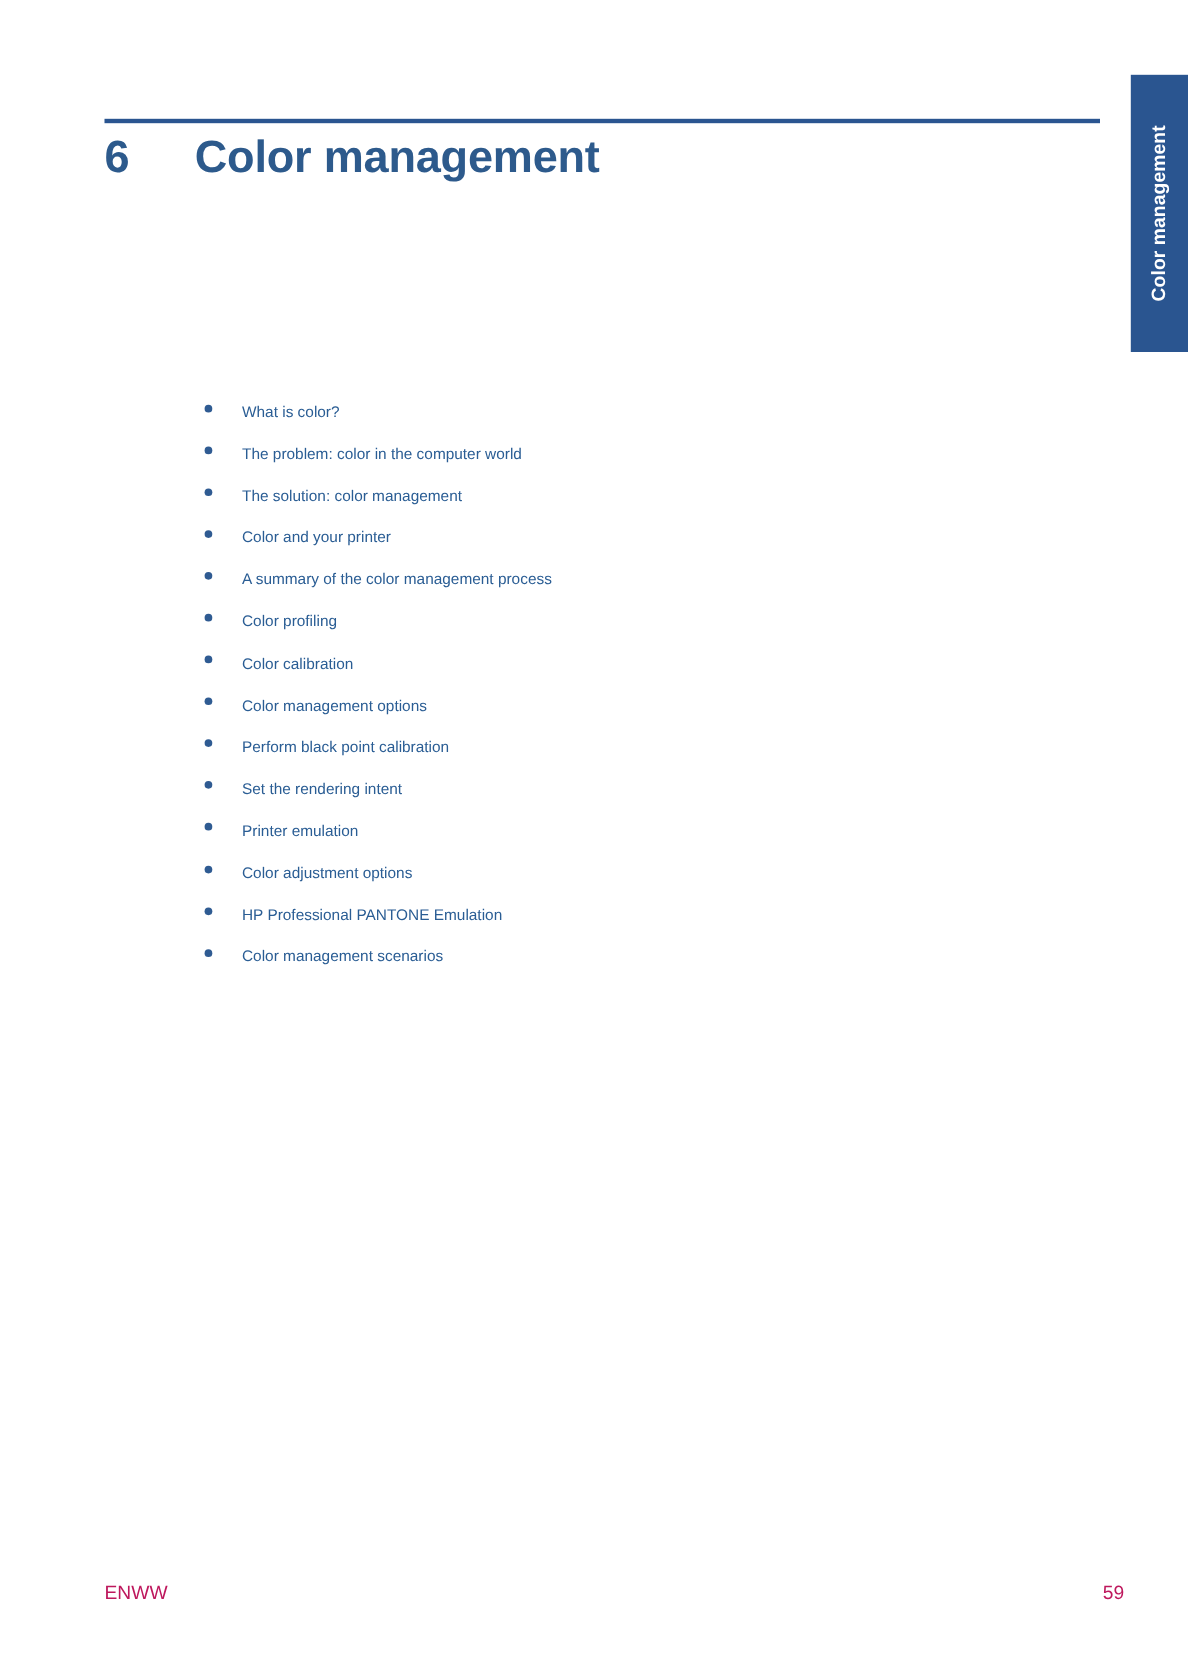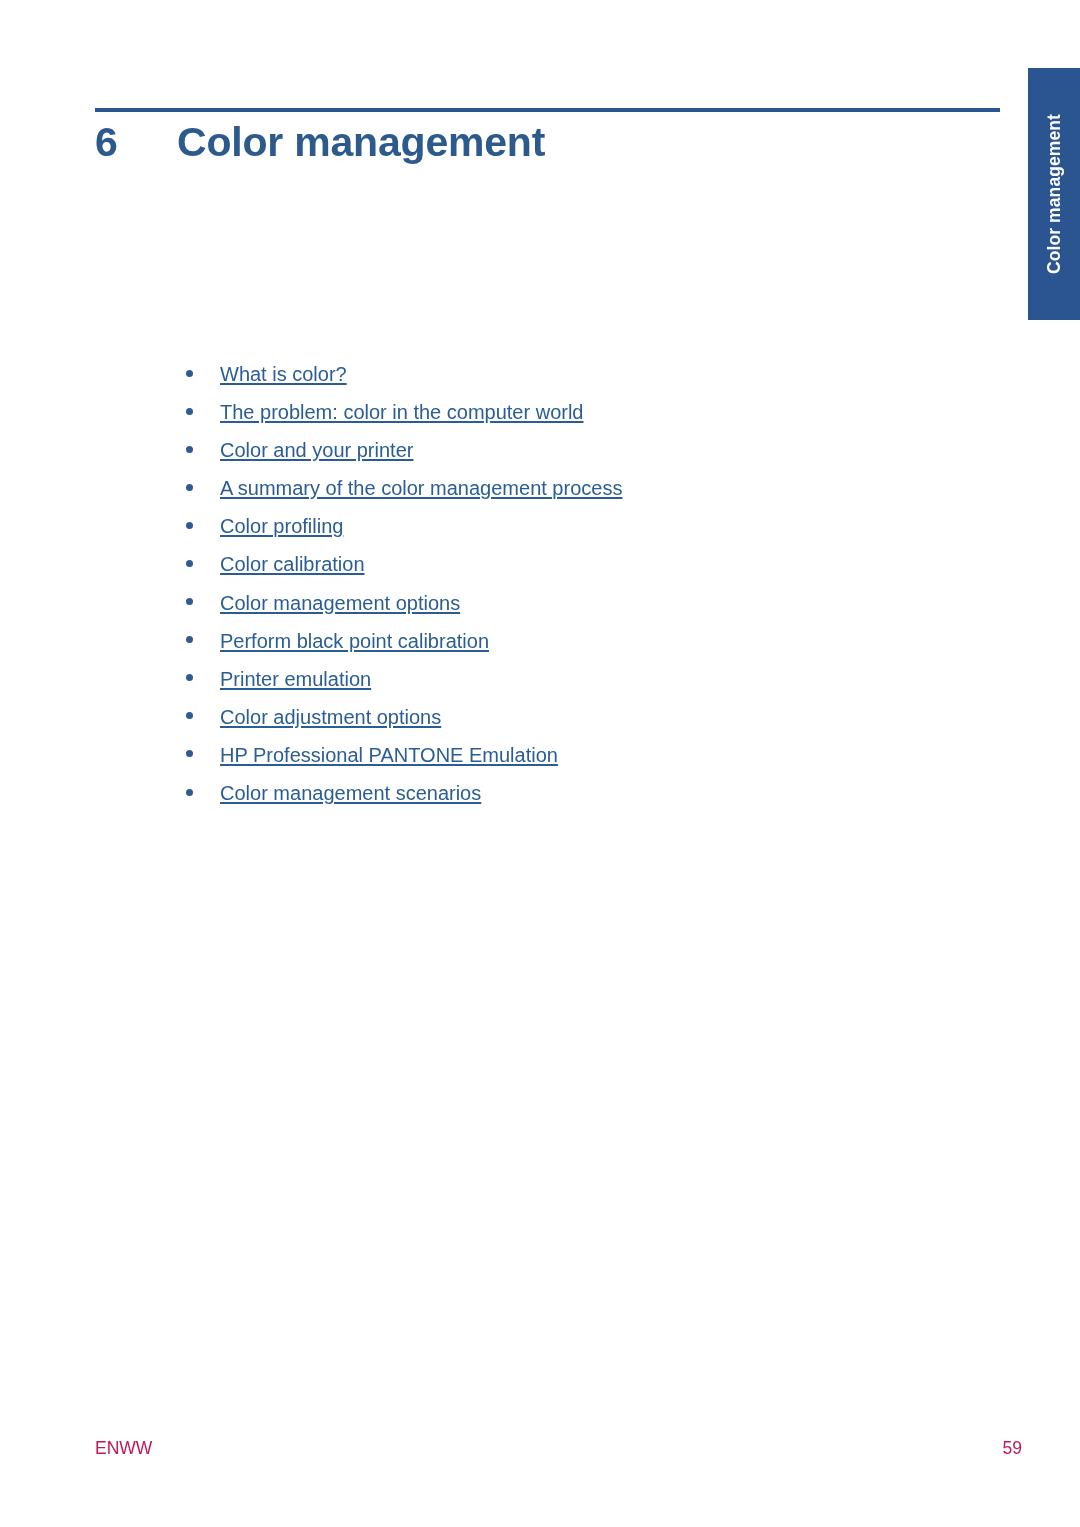--- a/index.html
+++ b/index.html
@@ -100,23 +100,22 @@
     content: "";
     display: inline-block;
     width: 7px;
     height: 7px;
     border-radius: 50%;
     background: #2f5b92;
     vertical-align: middle;
   }
   .toc-link {
     color: #2a5d94;
-    font-size: 20px;
-    line-height: 22px;
-    text-decoration: underline;
+    font-size: 14px;
+    line-height: 22px;
     text-underline-offset: 2px;
     white-space: nowrap;
     cursor: pointer;
   }
 
   
   #footer {
     position: absolute;
     left: 95px;
     top: 1437px;
@@ -151,20 +150,24 @@
     <div class="toc-item">
       <span class="toc-bullet"></span>
       <a class="toc-link">What is color?</a>
     </div>
     <div class="toc-item">
       <span class="toc-bullet"></span>
       <a class="toc-link">The problem: color in the computer world</a>
     </div>
     <div class="toc-item">
       <span class="toc-bullet"></span>
+      <a class="toc-link">The solution: color management</a>
+    </div>
+    <div class="toc-item">
+      <span class="toc-bullet"></span>
       <a class="toc-link">Color and your printer</a>
     </div>
     <div class="toc-item">
       <span class="toc-bullet"></span>
       <a class="toc-link">A summary of the color management process</a>
     </div>
     <div class="toc-item">
       <span class="toc-bullet"></span>
       <a class="toc-link">Color profiling</a>
     </div>
@@ -172,20 +175,24 @@
       <span class="toc-bullet"></span>
       <a class="toc-link">Color calibration</a>
     </div>
     <div class="toc-item">
       <span class="toc-bullet"></span>
       <a class="toc-link">Color management options</a>
     </div>
     <div class="toc-item">
       <span class="toc-bullet"></span>
       <a class="toc-link">Perform black point calibration</a>
+    </div>
+    <div class="toc-item">
+      <span class="toc-bullet"></span>
+      <a class="toc-link">Set the rendering intent</a>
     </div>
     <div class="toc-item">
       <span class="toc-bullet"></span>
       <a class="toc-link">Printer emulation</a>
     </div>
     <div class="toc-item">
       <span class="toc-bullet"></span>
       <a class="toc-link">Color adjustment options</a>
     </div>
     <div class="toc-item">

